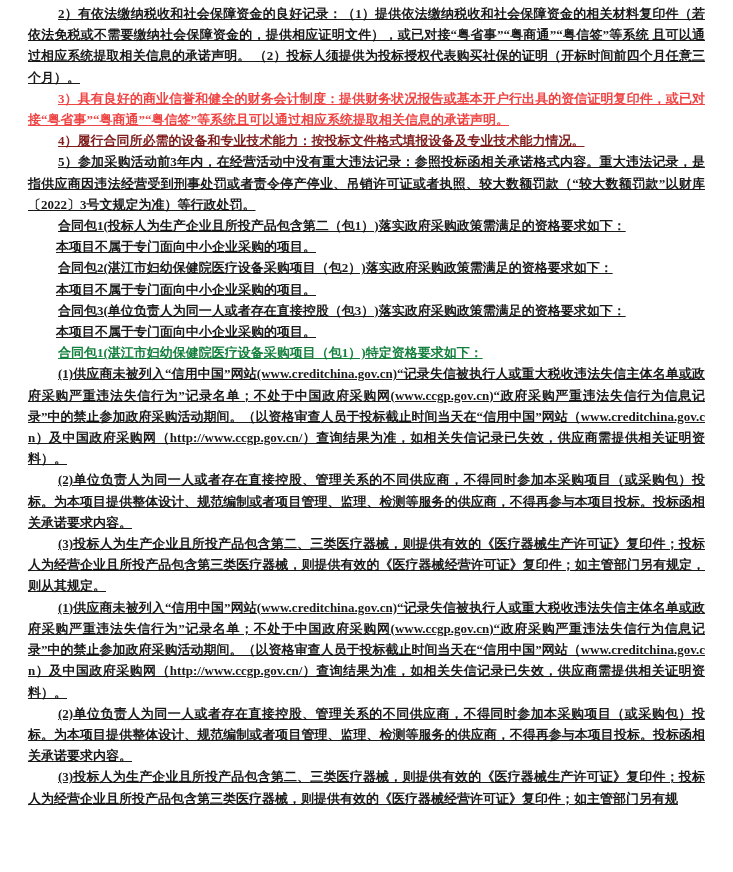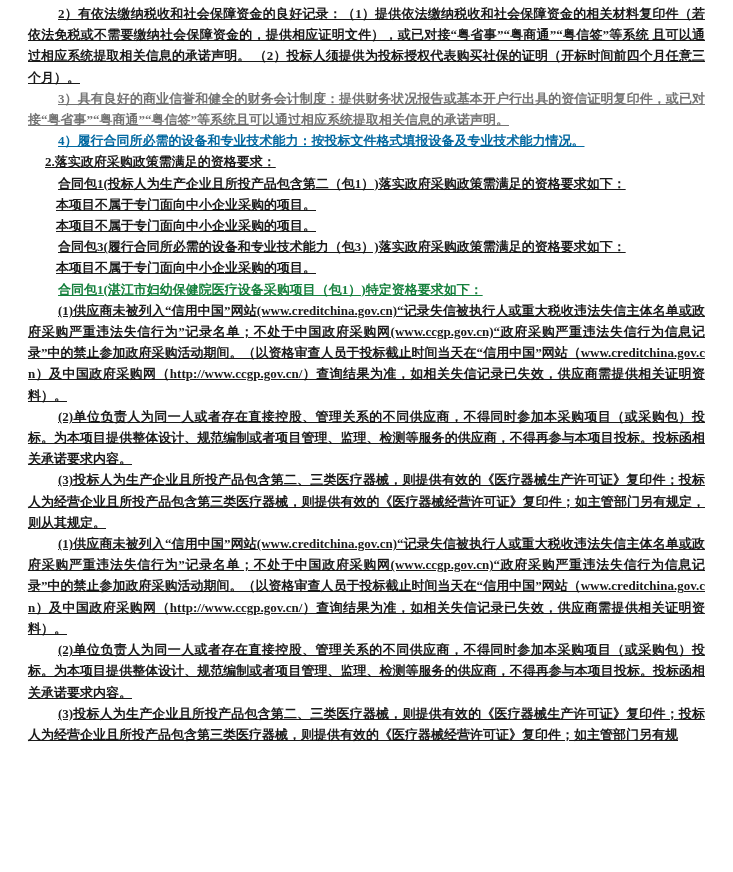--- a/index.html
+++ b/index.html
@@ -40,27 +40,28 @@
   .indent-2   { text-indent: 30px; }  
   .indent-1   { text-indent: 17px; }  
   .indent-sub { text-indent: 28px; }  
 </style>
 </head>
 <body style="background: rgb(255, 255, 255);">
 
 <div class="page">
   <div class="doc-body" id="doc-body">
       <p class="para indent-2" style="color: rgb(26, 26, 26);">2）有依法缴纳税收和社会保障资金的良好记录：（1）提供依法缴纳税收和社会保障资金的相关材料复印件（若依法免税或不需要缴纳社会保障资金的，提供相应证明文件），或已对接“粤省事”“粤商通”“粤信签”等系统 且可以通过相应系统提取相关信息的承诺声明。 （2）投标人须提供为投标授权代表购买社保的证明（开标时间前四个月任意三个月）。</p>
-      <p class="para indent-2" style="color: #737373;">3）具有良好的商业信誉和健全的财务会计制度：提供财务状况报告或基本开户行出具的资信证明复印件，或已对接“粤省事”“粤商通”“粤信签”等系统且可以通过相应系统提取相关信息的承诺声明。</p>
-      <p class="para indent-2" style="color: #0369a1;">4）履行合同所必需的设备和专业技术能力：按投标文件格式填报设备及专业技术能力情况。</p>
-      <p class="para indent-1" style="color: rgb(26, 26, 26);">2.落实政府采购政策需满足的资格要求：</p>
+      <p class="para indent-2" style="color: #ef4444;">3）具有良好的商业信誉和健全的财务会计制度：提供财务状况报告或基本开户行出具的资信证明复印件，或已对接“粤省事”“粤商通”“粤信签”等系统且可以通过相应系统提取相关信息的承诺声明。</p>
+      <p class="para indent-2" style="color: #7f1d1d;">4）履行合同所必需的设备和专业技术能力：按投标文件格式填报设备及专业技术能力情况。</p>
+      <p class="para indent-2" style="color: rgb(26, 26, 26);">5）参加采购活动前3年内，在经营活动中没有重大违法记录：参照投标函相关承诺格式内容。重大违法记录，是指供应商因违法经营受到刑事处罚或者责令停产停业、吊销许可证或者执照、较大数额罚款（“较大数额罚款”以财库〔2022〕3号文规定为准）等行政处罚。</p>
       <p class="para indent-2" style="color: rgb(26, 26, 26);">合同包1(投标人为生产企业且所投产品包含第二（包1）)落实政府采购政策需满足的资格要求如下：</p>
       <p class="para indent-sub" style="color: rgb(26, 26, 26);">本项目不属于专门面向中小企业采购的项目。</p>
+      <p class="para indent-2" style="color: rgb(26, 26, 26);">合同包2(湛江市妇幼保健院医疗设备采购项目（包2）)落实政府采购政策需满足的资格要求如下：</p>
       <p class="para indent-sub" style="color: rgb(26, 26, 26);">本项目不属于专门面向中小企业采购的项目。</p>
-      <p class="para indent-2" style="color: rgb(26, 26, 26);">合同包3(履行合同所必需的设备和专业技术能力（包3）)落实政府采购政策需满足的资格要求如下：</p>
+      <p class="para indent-2" style="color: rgb(26, 26, 26);">合同包3(单位负责人为同一人或者存在直接控股（包3）)落实政府采购政策需满足的资格要求如下：</p>
       <p class="para indent-sub" style="color: rgb(26, 26, 26);">本项目不属于专门面向中小企业采购的项目。</p>
       <p class="para indent-2" style="color: #15803d;">合同包1(湛江市妇幼保健院医疗设备采购项目（包1）)特定资格要求如下：</p>
       <p class="para indent-2" style="color: rgb(26, 26, 26);">(1)供应商未被列入“信用中国”网站(www.creditchina.gov.cn)“记录失信被执行人或重大税收违法失信主体名单或政府采购严重违法失信行为”记录名单；不处于中国政府采购网(www.ccgp.gov.cn)“政府采购严重违法失信行为信息记录”中的禁止参加政府采购活动期间。（以资格审查人员于投标截止时间当天在“信用中国”网站（www.creditchina.gov.cn）及中国政府采购网（http://www.ccgp.gov.cn/）查询结果为准，如相关失信记录已失效，供应商需提供相关证明资料）。</p>
       <p class="para indent-2" style="color: rgb(26, 26, 26);">(2)单位负责人为同一人或者存在直接控股、管理关系的不同供应商，不得同时参加本采购项目（或采购包）投标。为本项目提供整体设计、规范编制或者项目管理、监理、检测等服务的供应商，不得再参与本项目投标。投标函相关承诺要求内容。</p>
       <p class="para indent-2" style="color: rgb(26, 26, 26);">(3)投标人为生产企业且所投产品包含第二、三类医疗器械，则提供有效的《医疗器械生产许可证》复印件；投标人为经营企业且所投产品包含第三类医疗器械，则提供有效的《医疗器械经营许可证》复印件；如主管部门另有规定，则从其规定。</p>
       <p class="para indent-2" style="color: rgb(26, 26, 26);">(1)供应商未被列入“信用中国”网站(www.creditchina.gov.cn)“记录失信被执行人或重大税收违法失信主体名单或政府采购严重违法失信行为”记录名单；不处于中国政府采购网(www.ccgp.gov.cn)“政府采购严重违法失信行为信息记录”中的禁止参加政府采购活动期间。（以资格审查人员于投标截止时间当天在“信用中国”网站（www.creditchina.gov.cn）及中国政府采购网（http://www.ccgp.gov.cn/）查询结果为准，如相关失信记录已失效，供应商需提供相关证明资料）。</p>
       <p class="para indent-2" style="color: rgb(26, 26, 26);">(2)单位负责人为同一人或者存在直接控股、管理关系的不同供应商，不得同时参加本采购项目（或采购包）投标。为本项目提供整体设计、规范编制或者项目管理、监理、检测等服务的供应商，不得再参与本项目投标。投标函相关承诺要求内容。</p>
       <p class="para indent-2" style="color: rgb(26, 26, 26);">(3)投标人为生产企业且所投产品包含第二、三类医疗器械，则提供有效的《医疗器械生产许可证》复印件；投标人为经营企业且所投产品包含第三类医疗器械，则提供有效的《医疗器械经营许可证》复印件；如主管部门另有规</p>
     </div>
 </div>

